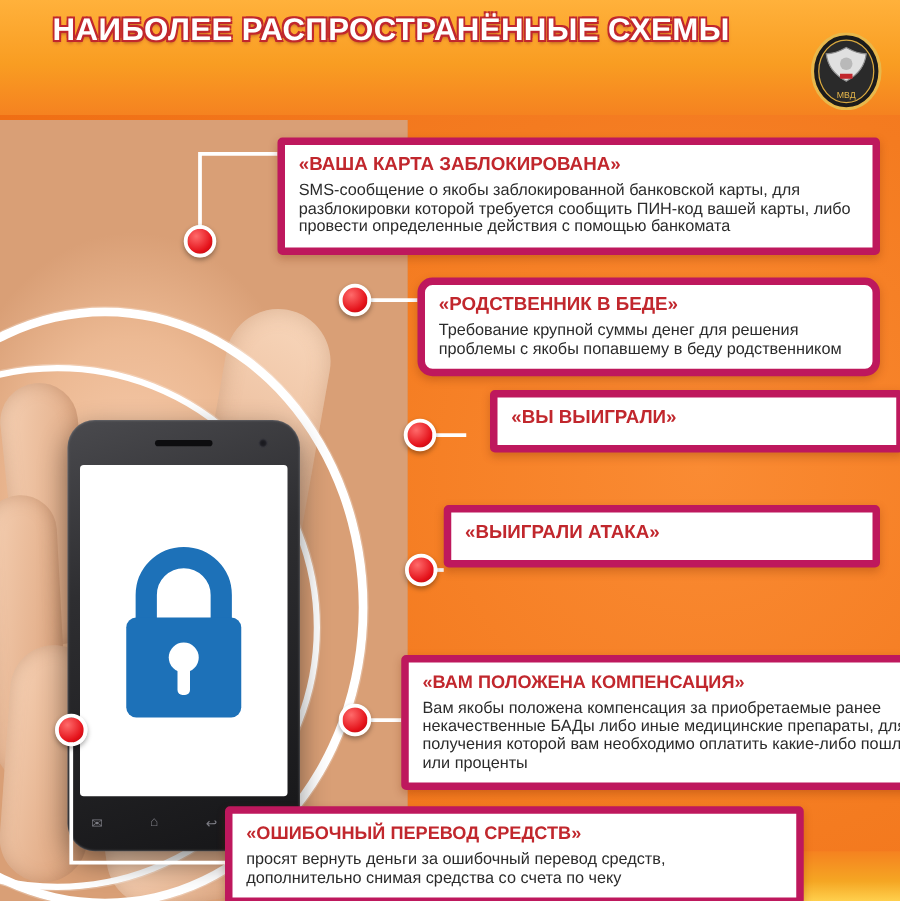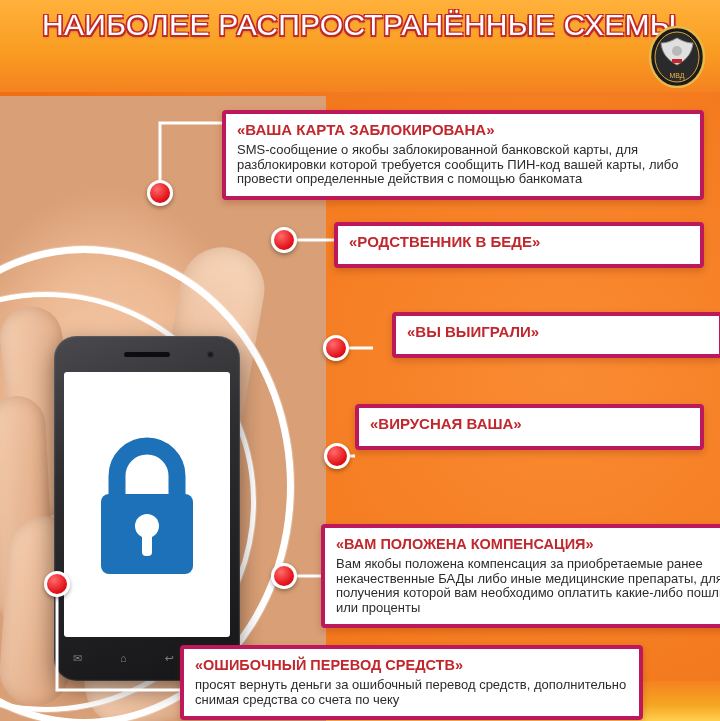--- a/index.html
+++ b/index.html
@@ -24,22 +24,22 @@
     position:absolute; left:0; bottom:0; width:100%; height:40px;
     background:linear-gradient(180deg,#f58220 0%, #f5a623 60%, #ffd04d 100%);
   }
   
   .title-wrap {
     position:absolute; left:26px; top:9px; width:668px; height:78px;
     z-index:6;
   }
   .title-line {
     color:#ffffff;
-    font-weight:normal;
-    font-size:30px;
+    font-weight:bold;
+    font-size:25px;
     letter-spacing:0.3px;
     line-height:31px;
     text-shadow:
       -1.5px -1.5px 0 #c1272d,
        1.5px -1.5px 0 #c1272d,
       -1.5px  1.5px 0 #c1272d,
        1.5px  1.5px 0 #c1272d,
        0 2px 3px rgba(120,20,20,.55);
     white-space:nowrap;
   }
@@ -117,41 +117,41 @@
     position:absolute; width:26px; height:26px; border-radius:50%;
     background:radial-gradient(circle at 35% 30%, #ff6b6b, #e4121a 65%, #a3090f 100%);
     border:3px solid #ffffff;
     box-shadow:0 2px 4px rgba(0,0,0,.35);
     z-index:6;
   }
   
   .card {
     position:absolute; z-index:6;
     background:#ffffff;
-    border:4px solid #be185d;
+    border:6px solid #be185d;
     border-radius:4px;
     box-shadow:0 3px 7px rgba(120,40,0,.28);
     padding:7px 11px 9px 11px;
   }
   .card h3 {
     color:#c1272d;
     font-size:15px;
     font-weight:bold;
     line-height:18px;
     margin-bottom:4px;
     white-space:nowrap;
   }
   .card p {
     color:#2b2b2b;
     font-size:13px;
     line-height:14.6px;
   }
   .card.h-small h3 { font-size:14.5px; }
   #card1 { left:222px; top:110px; width:482px; }
-  #card2 { left:334px; top:222px; width:370px; }
+  #card2 { left:334px; top:222px; width:370px;border-radius:12px; }
   #card3 { left:373px; top:312px; width:331px;margin-left:19px; }
   #card4 { left:355px; top:404px; width:349px; }
   #card5 { left:321px; top:524px; width:458px; }
   #card6 { left:180px; top:645px; width:463px; }
 </style>
 </head>
 <body>
 
 <div class="bg"></div>
 <div class="bg-top-band"></div>
@@ -219,28 +219,29 @@
 <div class="dot" style="left:271px; top:563px;"></div>
 <div class="dot" style="left:44px;  top:571px;"></div>
 
 <div class="card" id="card1">
   <h3>«ВАША КАРТА ЗАБЛОКИРОВАНА»</h3>
   <p>SMS-сообщение о якобы заблокированной банковской карты, для разблокировки которой требуется сообщить ПИН-код вашей карты, либо провести определенные действия с помощью банкомата</p>
 </div>
 
 <div class="card" id="card2">
   <h3>«РОДСТВЕННИК В БЕДЕ»</h3>
+  <p>Требование крупной суммы денег для решения проблемы с якобы попавшему в беду родственником</p>
 </div>
 
 <div class="card" id="card3">
   <h3>«ВЫ ВЫИГРАЛИ»</h3>
 </div>
 
 <div class="card" id="card4">
-  <h3>«ВИРУСНАЯ ВАША»</h3>
+  <h3>«ВЫИГРАЛИ АТАКА»</h3>
 </div>
 
 <div class="card h-small" id="card5">
   <h3>«ВАМ ПОЛОЖЕНА КОМПЕНСАЦИЯ»</h3>
   <p>Вам якобы положена компенсация за приобретаемые ранее некачественные БАДы либо иные медицинские препараты, для получения которой вам необходимо оплатить какие-либо пошлины или проценты</p>
 </div>
 
 <div class="card h-small" id="card6">
   <h3>«ОШИБОЧНЫЙ ПЕРЕВОД СРЕДСТВ»</h3>
   <p>просят вернуть деньги за ошибочный перевод средств, дополнительно снимая средства со счета по чеку</p>

